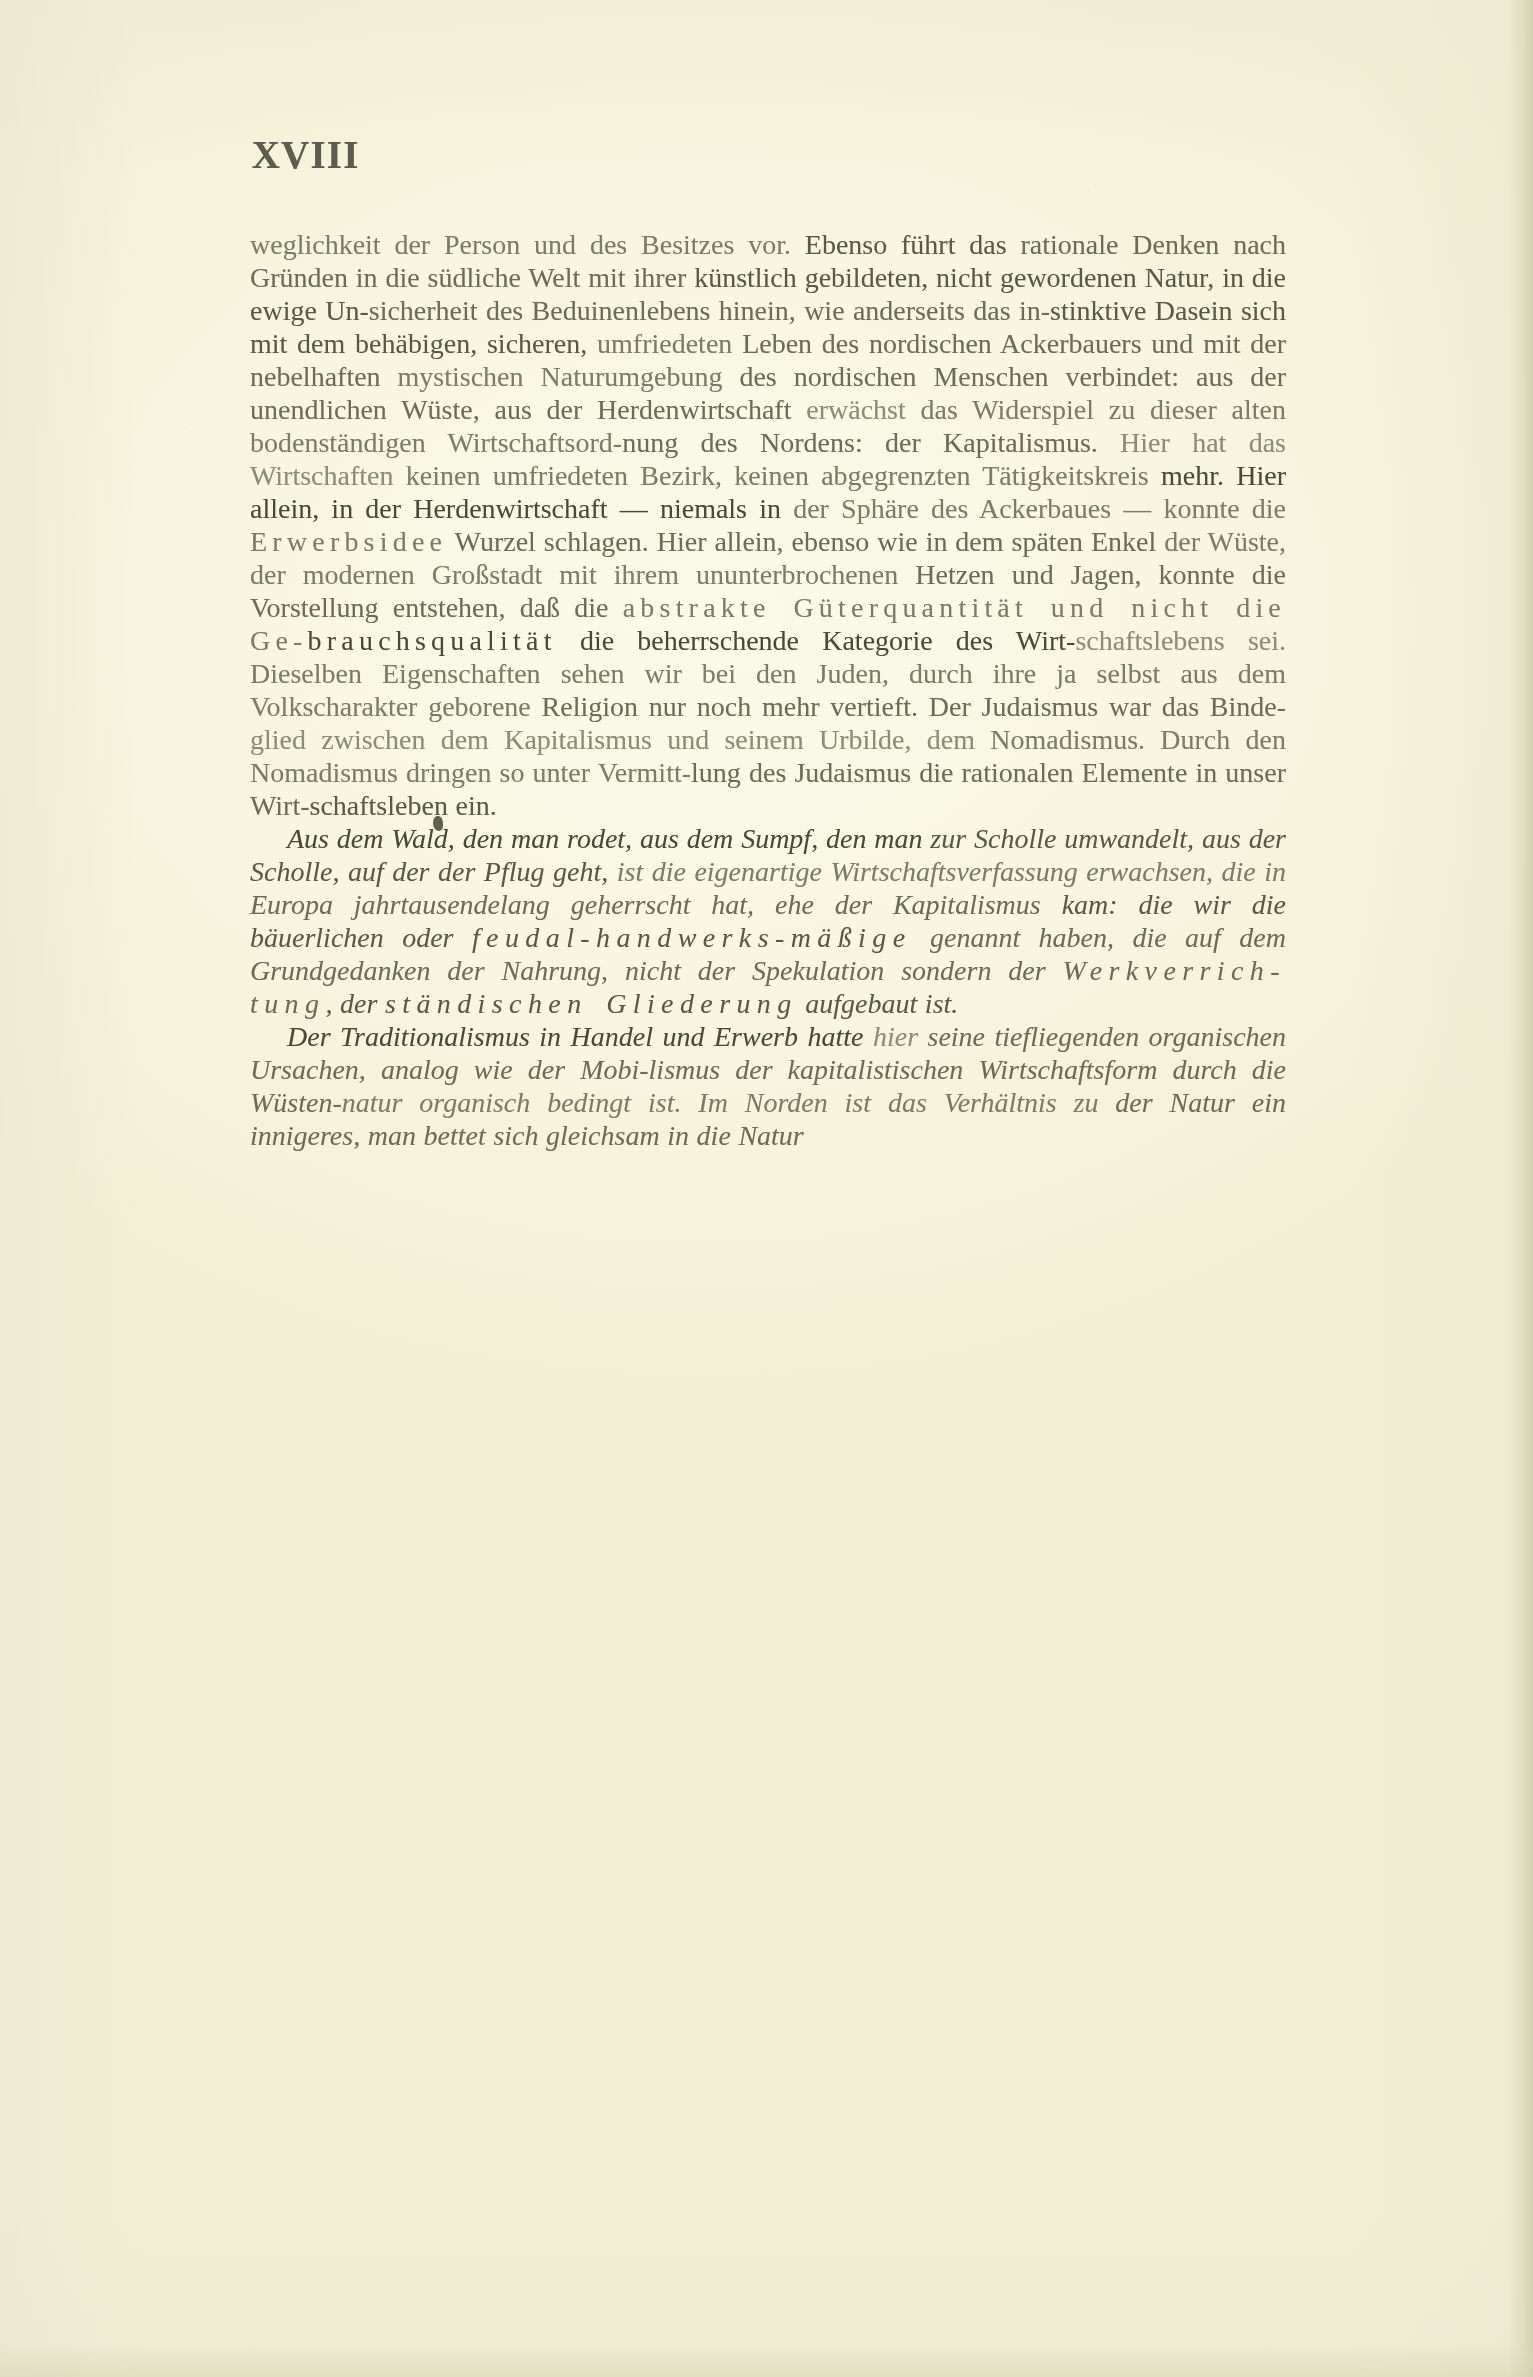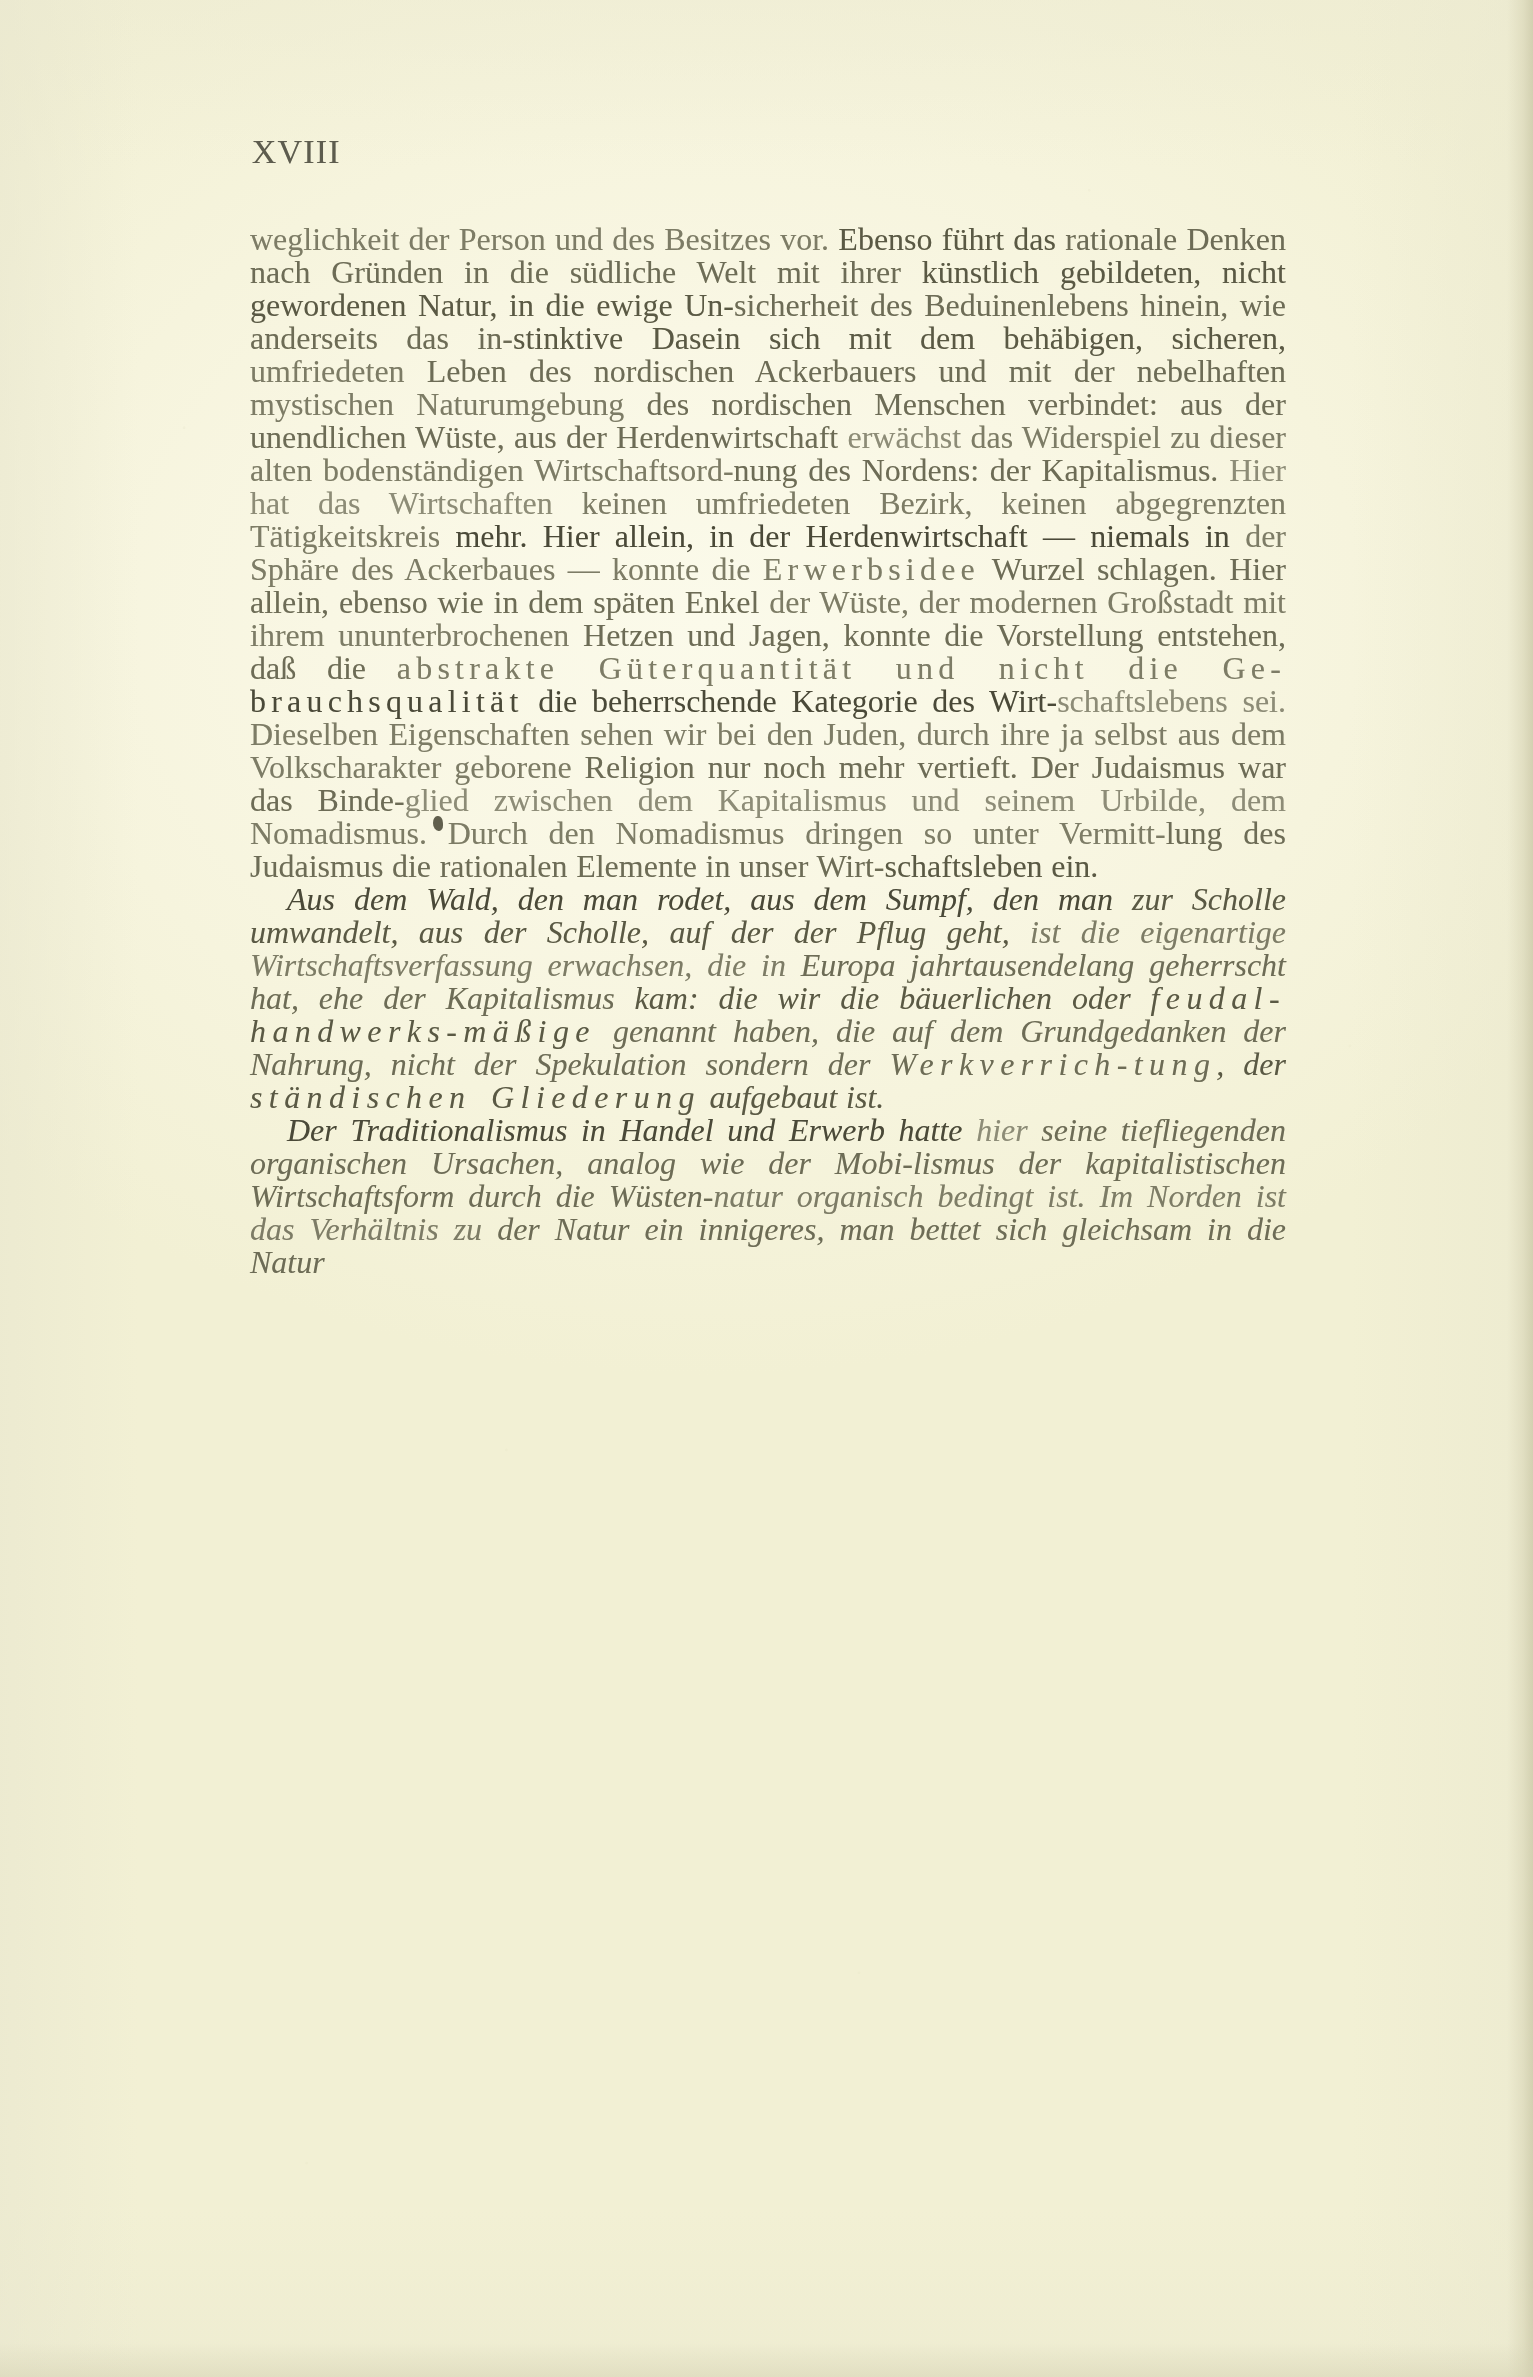--- a/index.html
+++ b/index.html
@@ -71,33 +71,34 @@
   }
 
   .text-block {
     position: absolute;
     left: 250px;
     top: 135px;
     width: 1036px;
   }
 
   .folio {
-    font-size: 34px;
+    font-size: 39px;
     letter-spacing: 1.2px;
     color: #5d5c4e;
     line-height: 1;
     margin: 0 0 54px 1.7px;
     text-shadow: 0 0 0.6px rgba(110,108,88,0.35);
+    font-weight: bold;
   }
 
   .para {
     margin: 0;
     text-align: justify;
     text-align-last: left;
-    font-size: 32px;
+    font-size: 28px;
     line-height: 33px;
     color: #55543f;
     word-spacing: 0.6px;
     text-shadow: 0 0 0.6px rgba(120,118,95,0.28);
   }
   .para + .para {
     text-indent: 37px;
     font-style: italic;
   }
 

